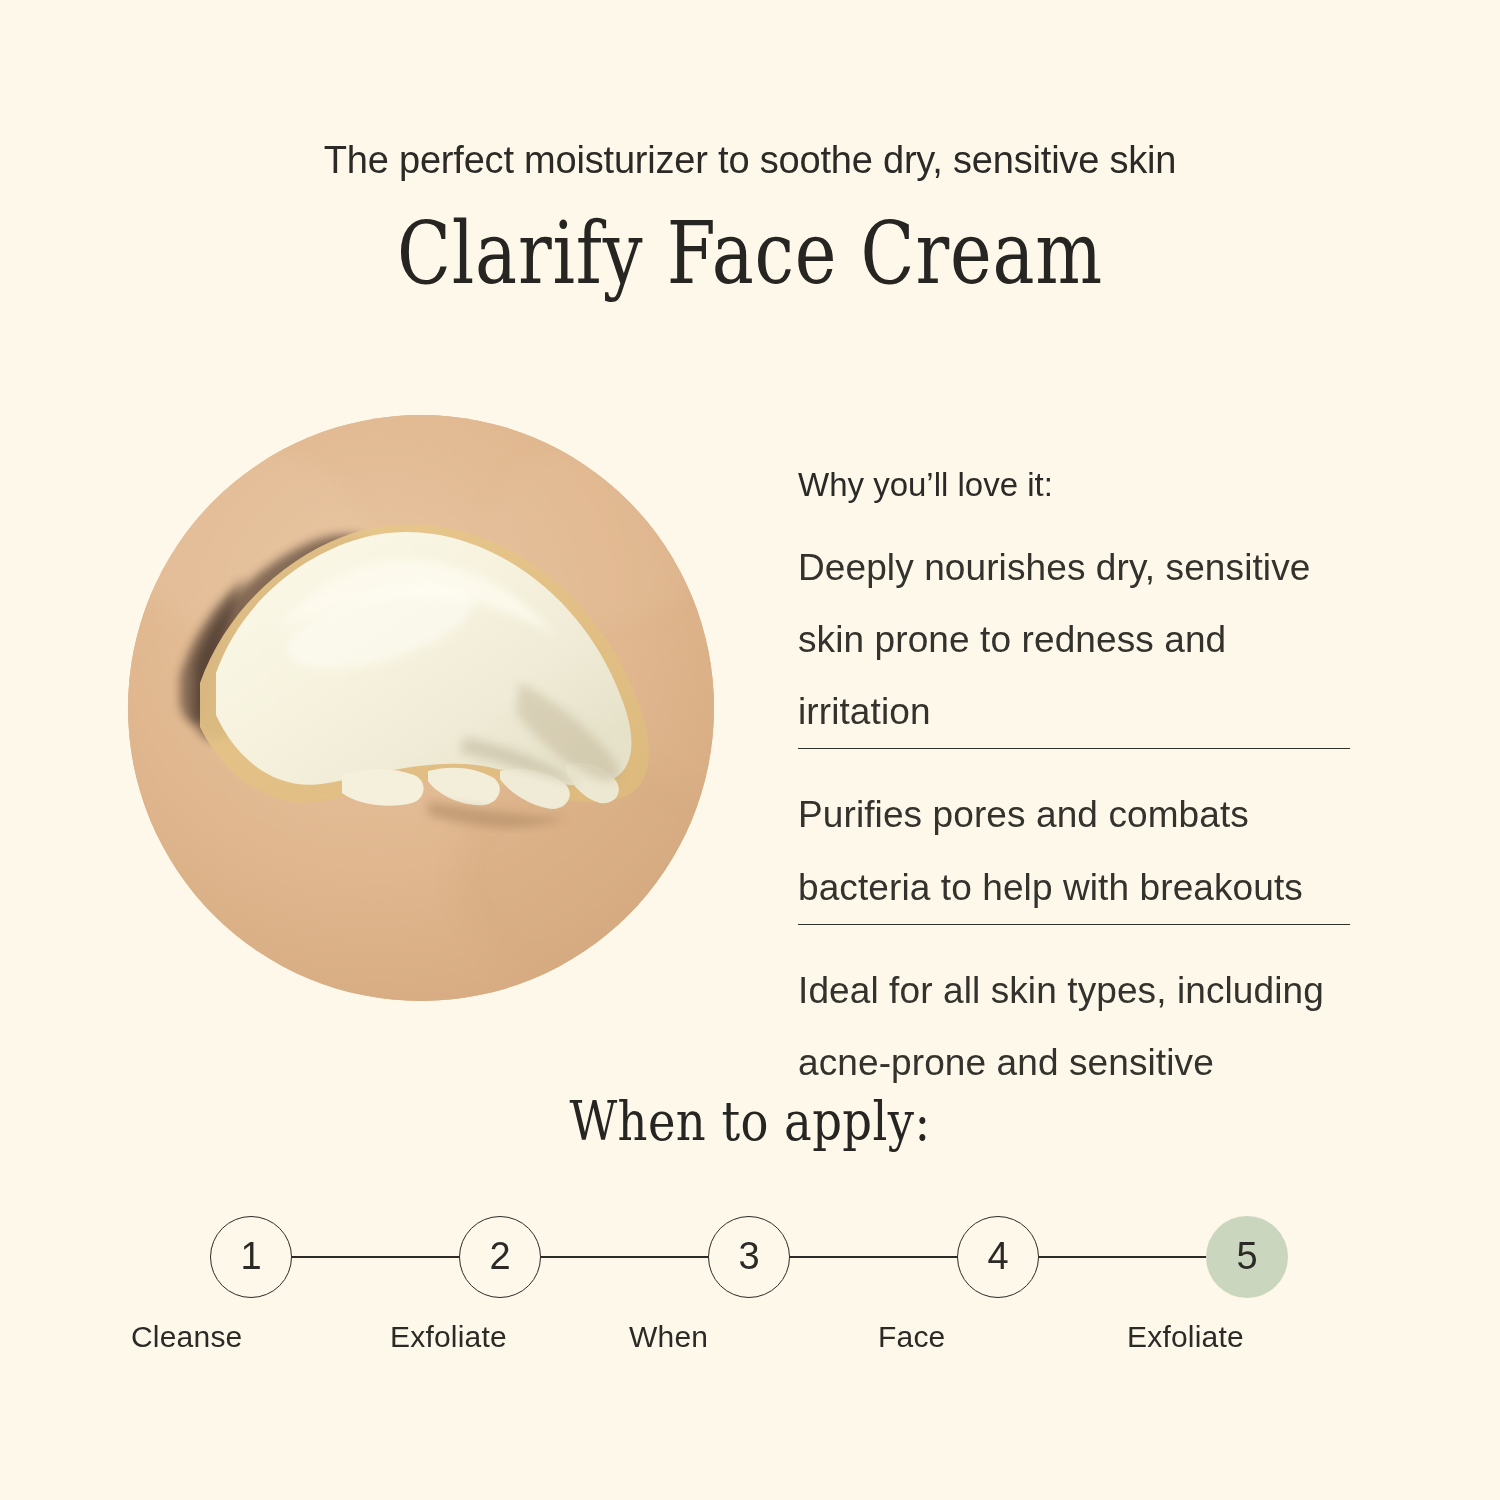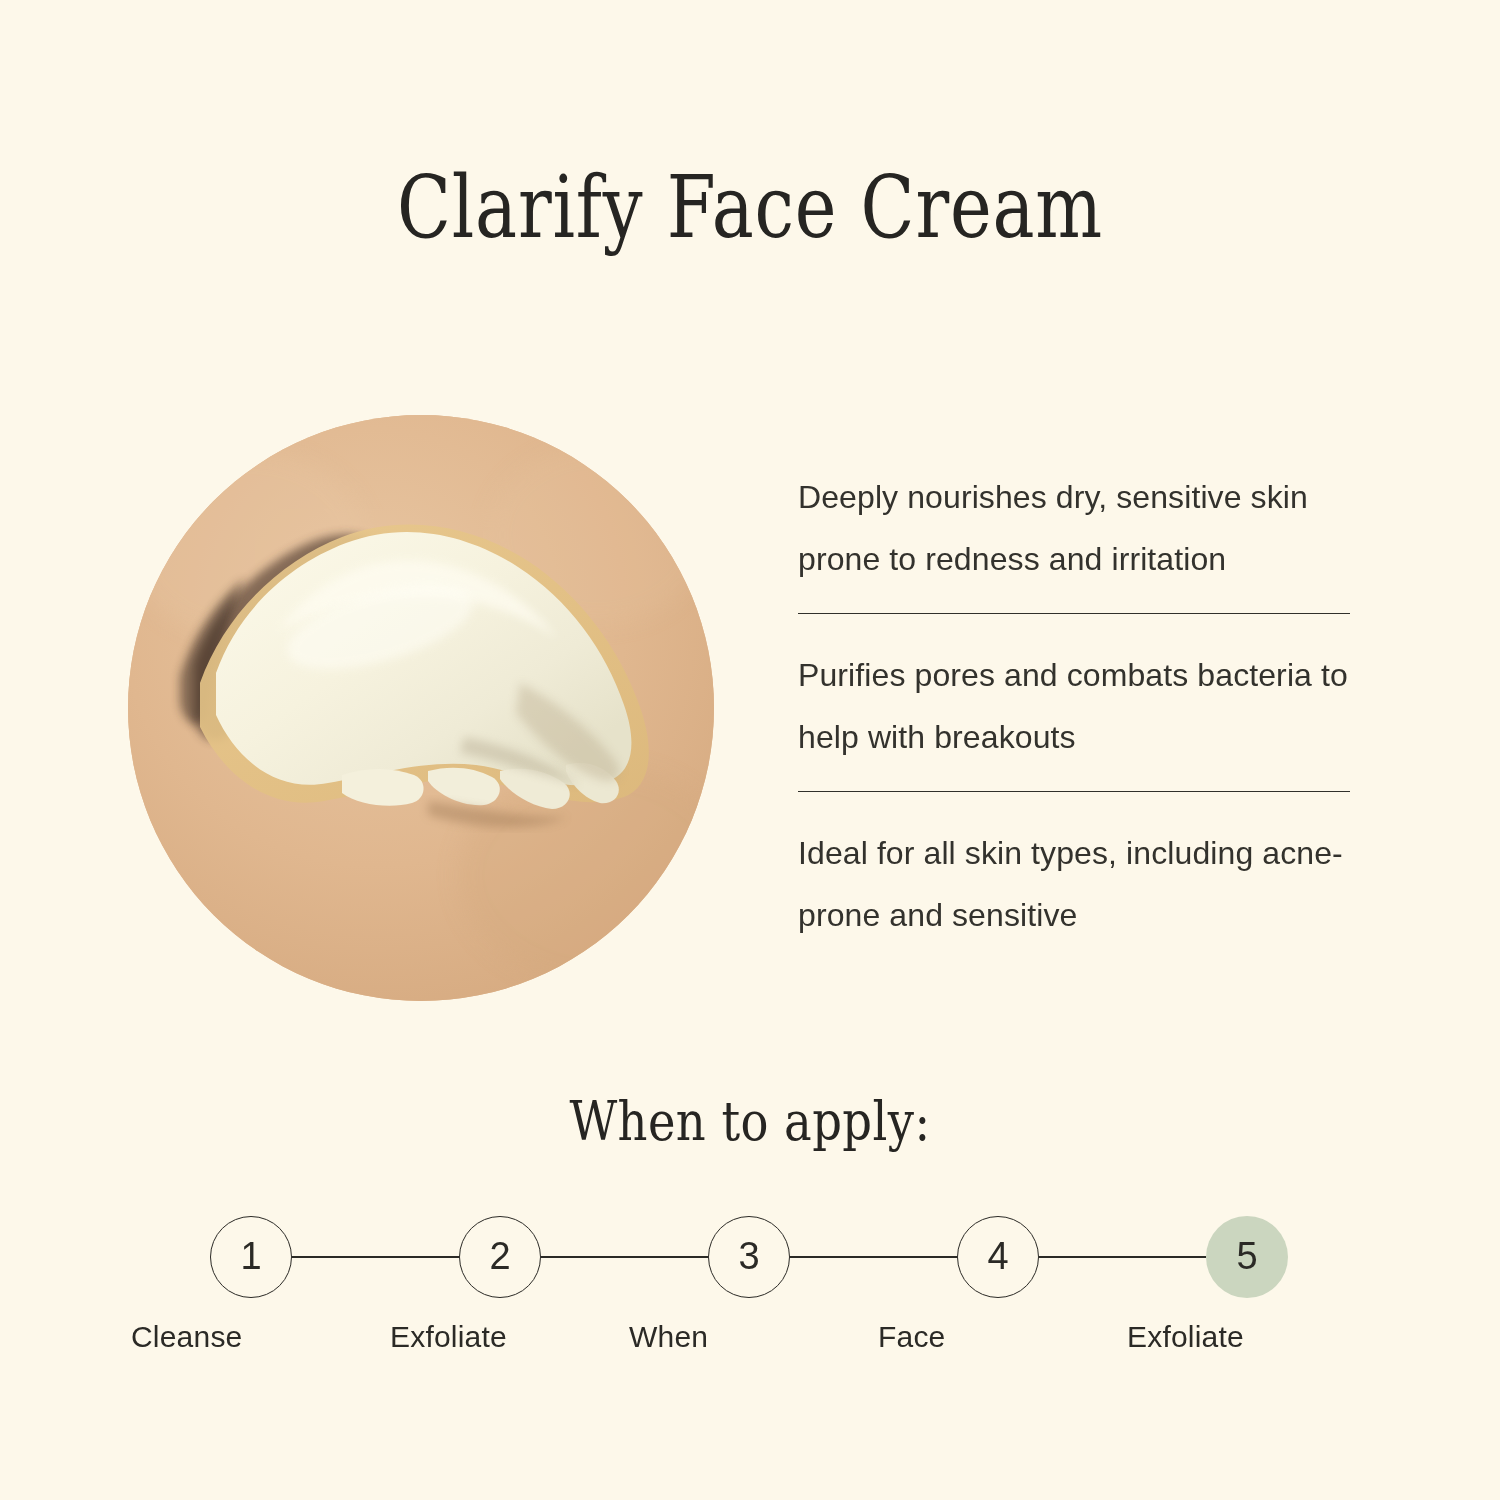--- a/index.html
+++ b/index.html
@@ -75,26 +75,25 @@
     width: 552px;
   }
   .benefits-heading {
     font-size: 33px;
     font-weight: 400;
     color: #2B2A26;
     letter-spacing: 0px;
     margin-bottom: 28px;
   }
   .benefit-item {
-    font-size: 32px;
+    font-size: 37px;
     font-weight: 400;
     line-height: 1.95;
     color: #33322D;
     letter-spacing: 0.1px;
-    padding-bottom: 22px;
   }
   .benefit-item.with-rule {
     border-bottom: 1.5px solid #31302B;
     margin-bottom: 30px;
   }
   .benefit-item p {
     margin: 0;
   }
 
   
@@ -167,20 +166,21 @@
     color: #2B2A26;
     letter-spacing: 0.2px;
   }
 </style>
 </head>
 <body>
 
 <div class="page">
 
   <div class="header">
+    <div class="subtitle">The perfect moisturizer to soothe dry, sensitive skin</div>
     <div class="product-title">Clarify Face Cream</div>
   </div>
 
   <div class="product-figure">
     <svg class="figure-canvas" viewBox="0 0 586 586">
       <defs>
         <radialGradient id="skinGrad" cx="42%" cy="34%" r="78%">
           <stop offset="0%" stop-color="#E8C6A2"></stop>
           <stop offset="55%" stop-color="#E0B78F"></stop>
           <stop offset="100%" stop-color="#D4A87E"></stop>
@@ -240,20 +240,21 @@
 
       <path d="M 392 268 C 428 286 462 314 486 344 C 496 356 492 368 478 366
                C 448 360 414 330 388 298 Z" fill="#B8A98A" opacity="0.38" filter="url(#soft)"></path>
       <path d="M 336 322 C 380 330 422 348 452 370 C 418 362 372 346 332 338 Z" fill="#9F9176" opacity="0.30" filter="url(#soft)"></path>
 
       <path d="M 300 386 C 348 392 398 404 440 402 C 400 418 344 414 300 400 Z" fill="#9A7551" opacity="0.40" filter="url(#soft)"></path>
     </svg>
   </div>
 
   <div class="benefits">
+    <div class="benefits-heading">Why you’ll love it:</div>
 
     <div class="benefit-item with-rule">
       <p>Deeply nourishes dry, sensitive skin prone to redness and irritation</p>
     </div>
 
     <div class="benefit-item with-rule">
       <p>Purifies pores and combats bacteria to help with breakouts</p>
     </div>
 
     <div class="benefit-item">

